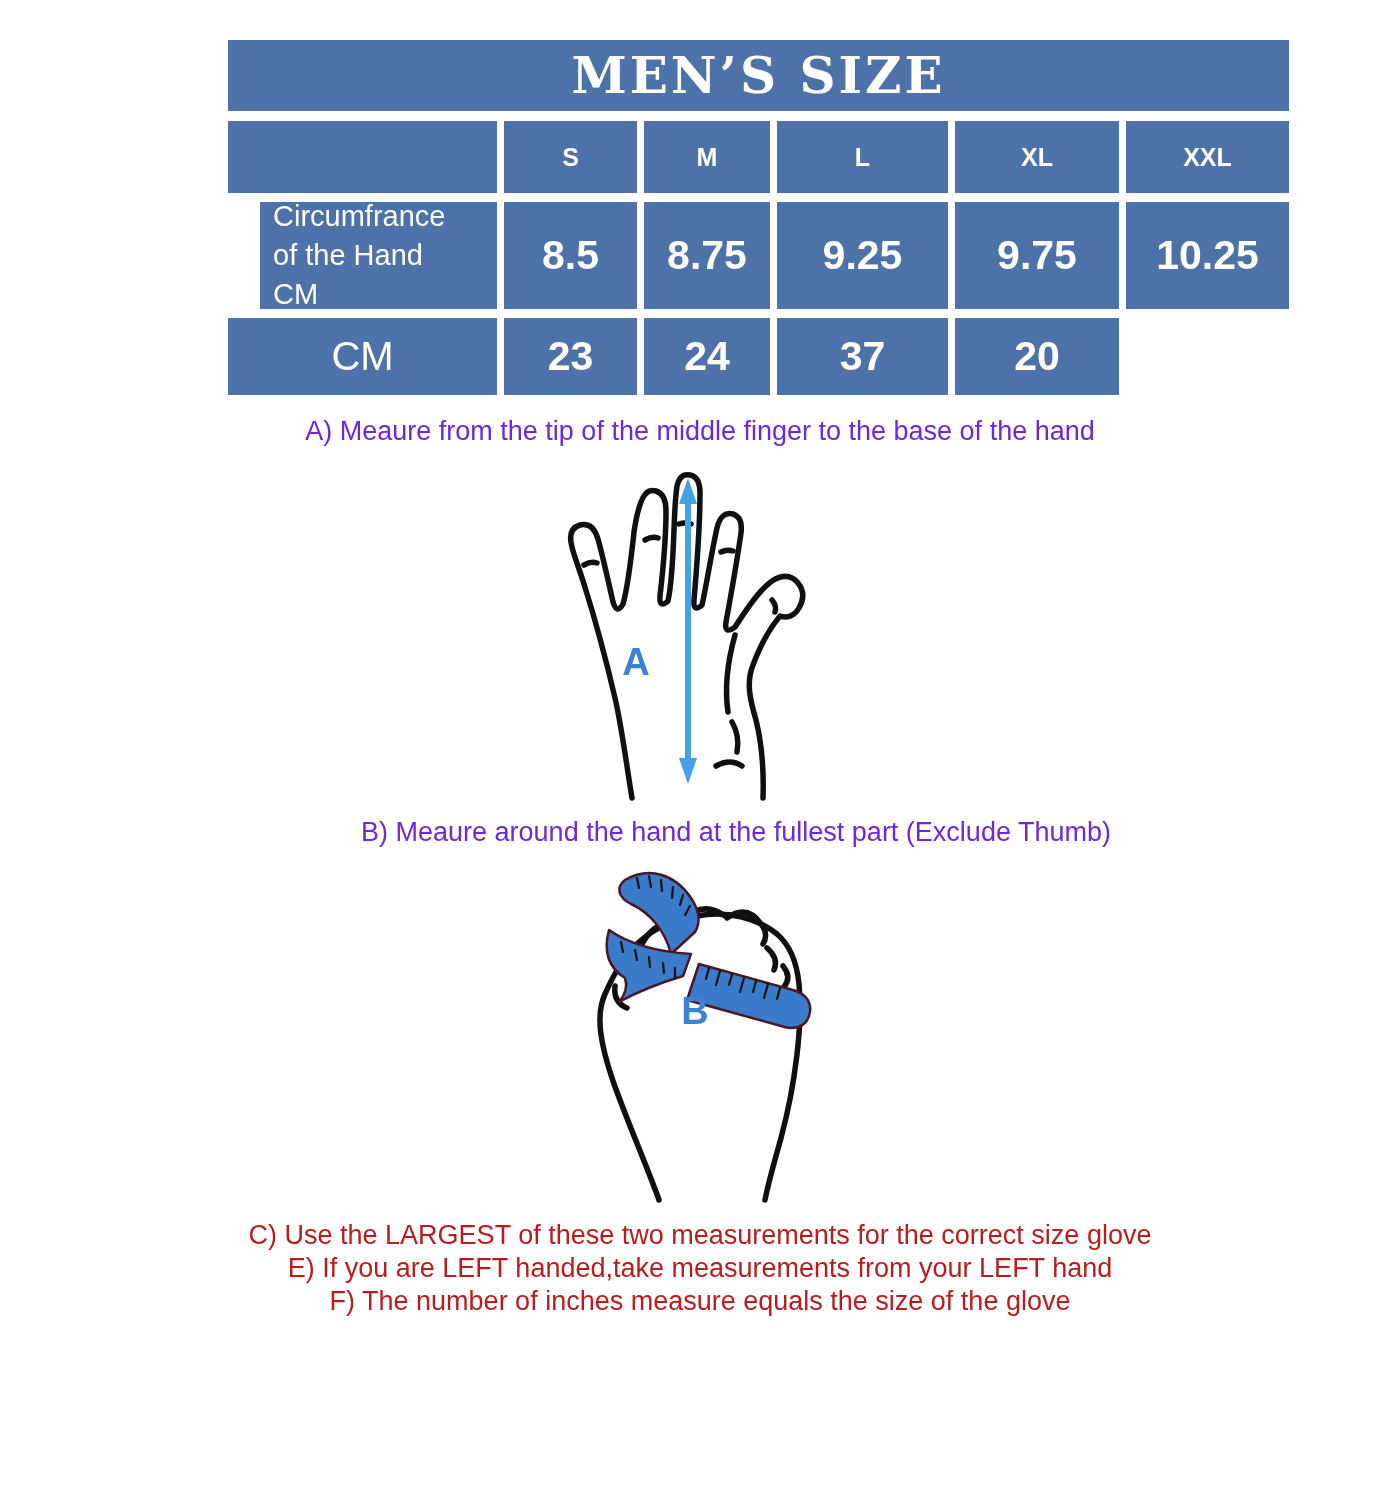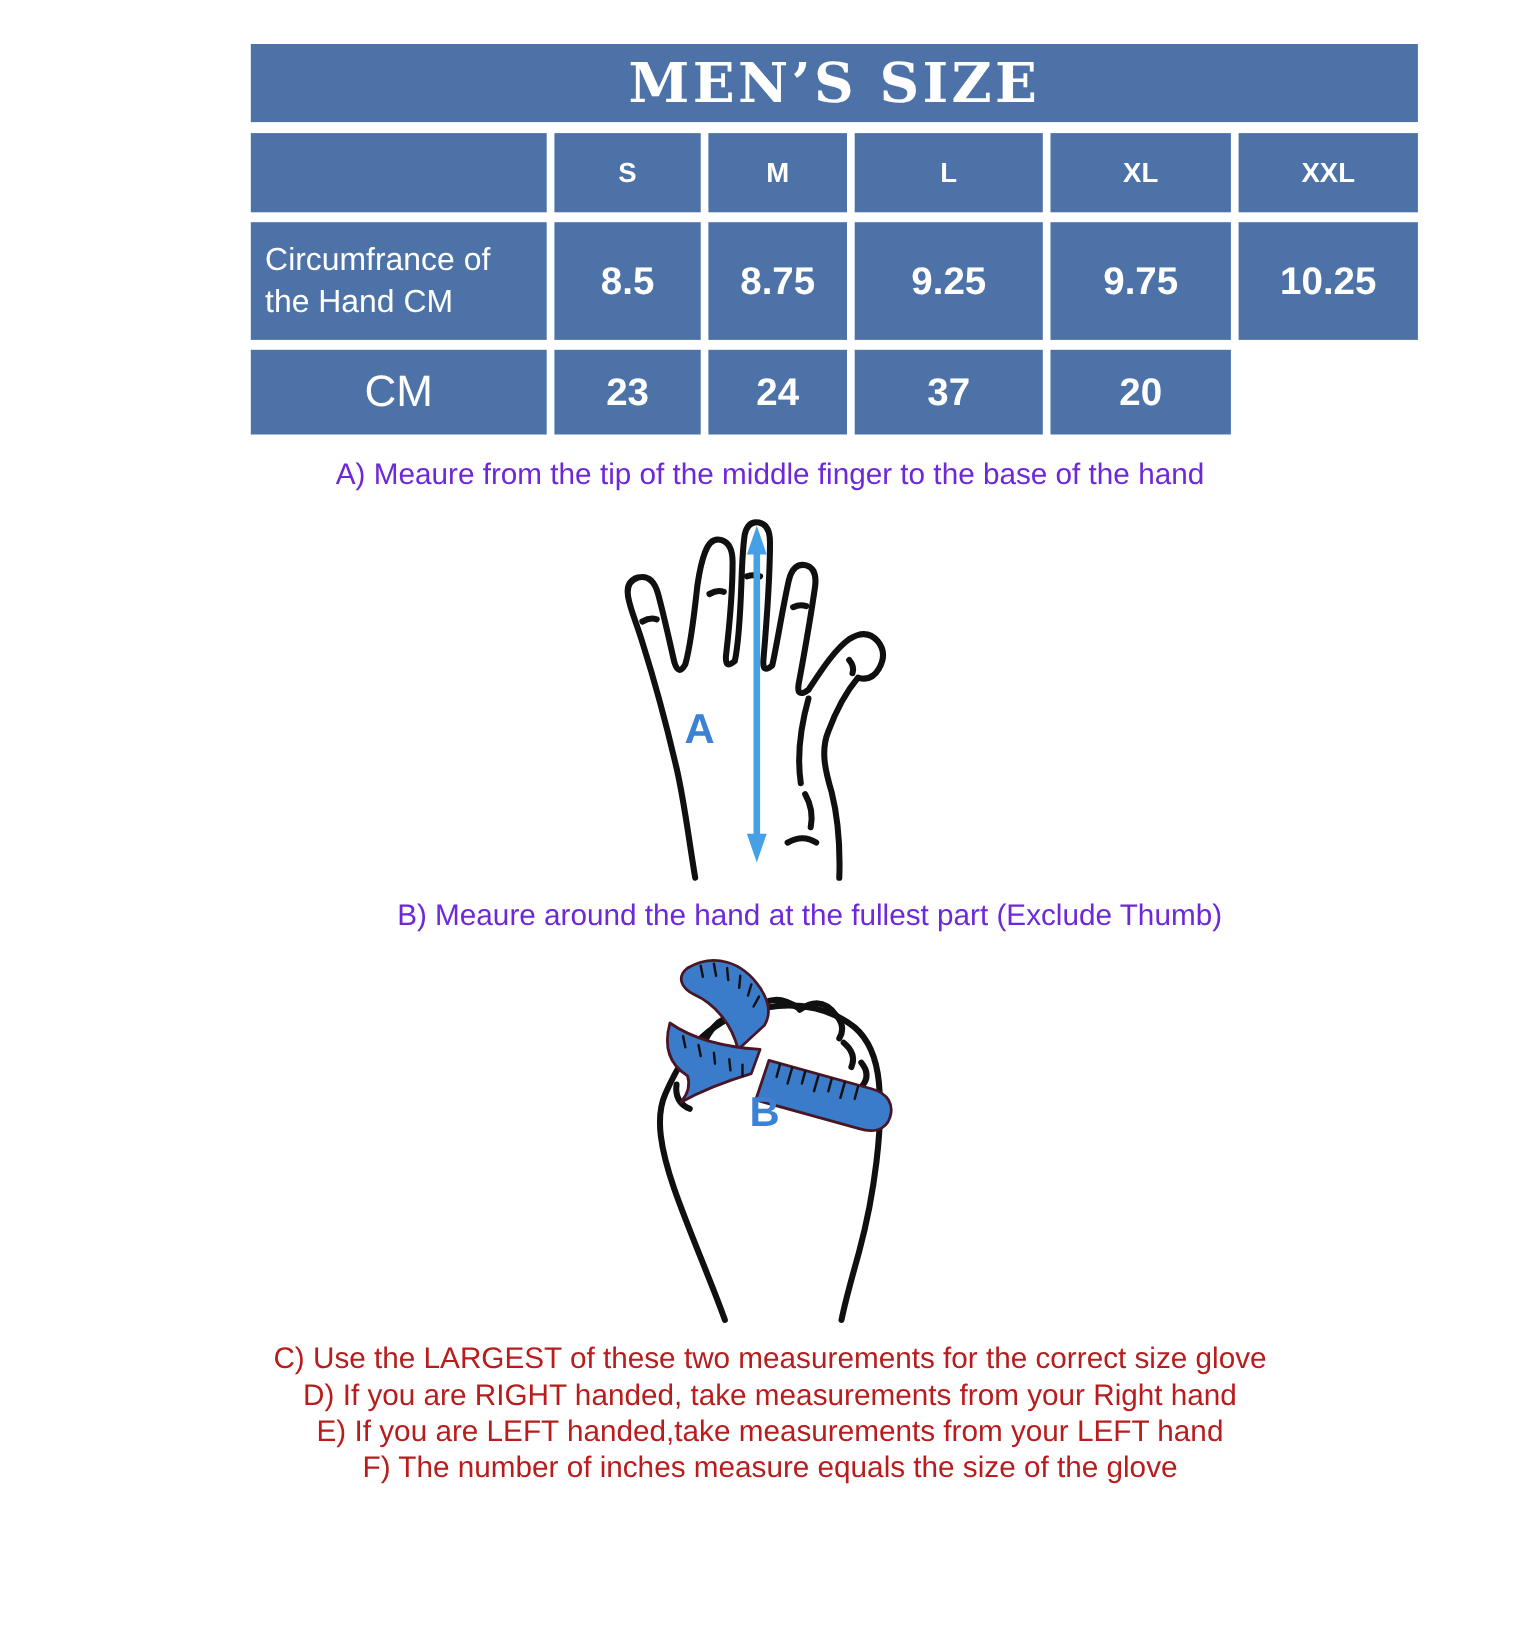--- a/index.html
+++ b/index.html
@@ -26,24 +26,24 @@
   }
   .cell {
     background: #4d72a7; color: #ffffff;
     display: flex; align-items: center; justify-content: center;
     text-align: center;
   }
   .cell.hdr { font-weight: bold; font-size: 25px; }
   .cell.row-label {
     justify-content: flex-start; text-align: left;
     padding-left: 13px; padding-right: 30px;
-    font-size: 29px; line-height: 39px;
+    font-size: 29px; line-height: 39px; margin-left: 32px;
   }
   .cell.row-label-center { font-size: 40px; }
-  .cell.val { font-weight: bold; font-size: 35px; }
+  .cell.val { font-weight: bold; font-size: 41px; }
 
   
   .instr {
     position: absolute; left: 0; width: 1400px;
     text-align: center; color: #6d28d9; font-size: 27px;
   }
   #line-a { top: 416px; }
   #line-b { top: 817px; margin-left: 36px; }
   .instr-block {
     position: absolute; left: 0; top: 1219px; width: 1400px;
@@ -166,18 +166,17 @@
       <path d="M 159 112 l -4 14"></path>
         <path d="M 171 115 l -3 11"></path>
         <path d="M 183 118 l -4 14"></path>
       <path d="M 195 122 l -3 11"></path>
     </g>
     <text class="diagram-letter" x="110" y="158" text-anchor="middle" fill="#3b82d4">B</text>
   </svg>
 
   <div class="instr-block">
     <p>C) Use the LARGEST of these two measurements for the correct size glove</p>
-    <p>D) If you are RIGHT handed, take measurements from your Right hand</p>
     <p>E) If you are LEFT handed,take measurements from your LEFT hand</p>
     <p>F) The number of inches measure equals the size of the glove</p>
   </div>
 
 </div>
 
 </body></html>

